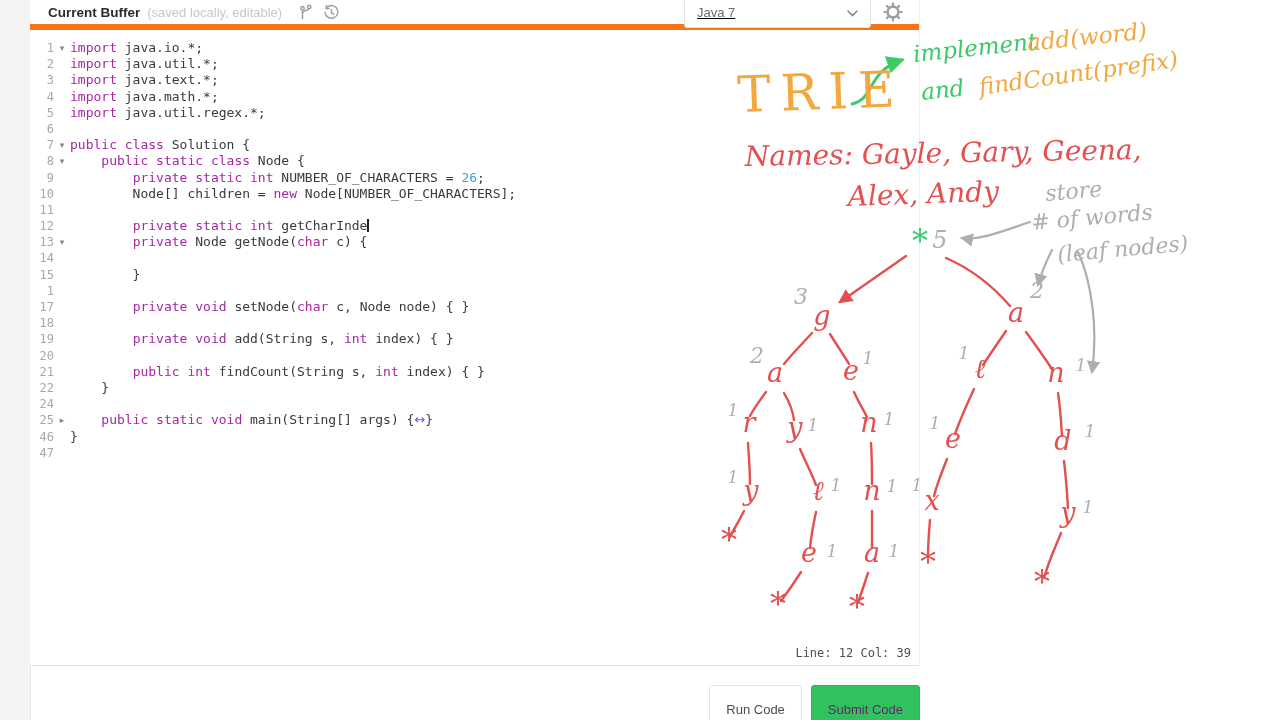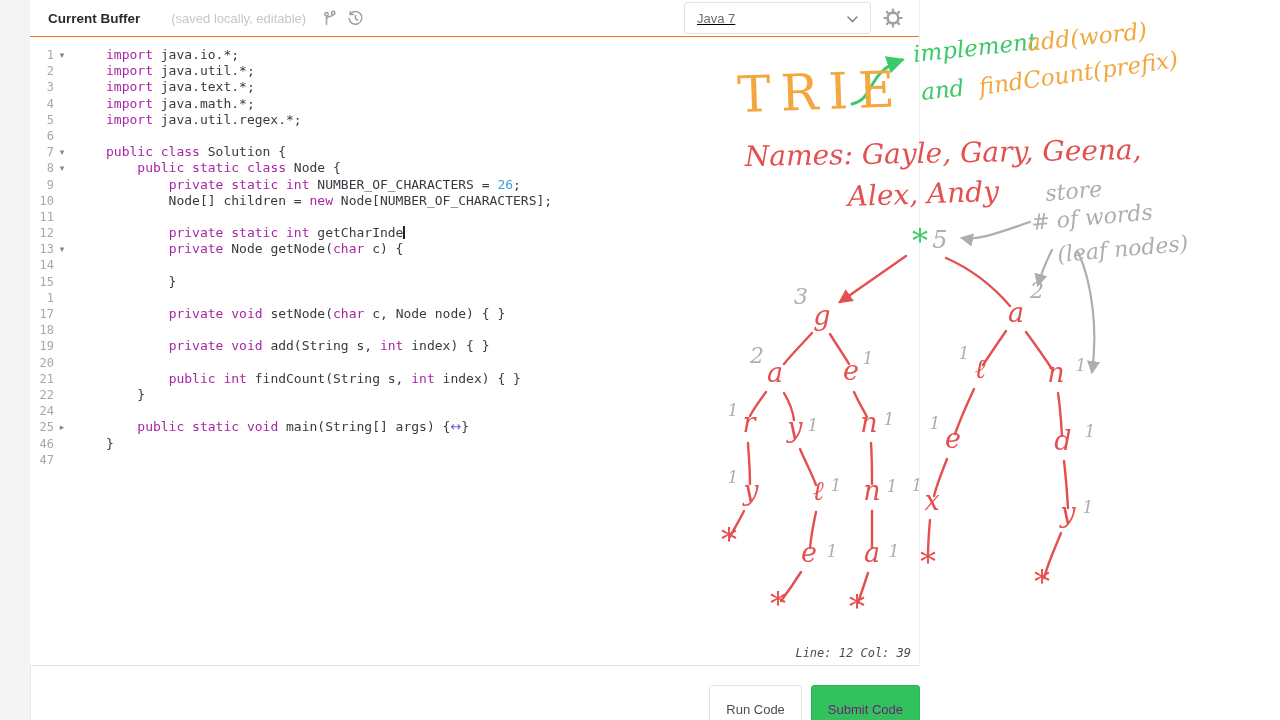--- a/index.html
+++ b/index.html
@@ -6,46 +6,46 @@
   body{
     width:1280px;height:720px;position:relative;overflow:hidden;
     background:#ffffff;font-family:"Liberation Sans",sans-serif;
   }
   
   .left-strip{position:absolute;left:0;top:0;width:30px;height:720px;
     background:#f4f4f4;border-right:1px solid #e7e7e7;}
   
   .editor-panel{position:absolute;left:30px;top:0;width:890px;height:666px;
     background:#fff;border-right:1px solid #f0f0f0;border-bottom:1px solid #e2e2e2;box-sizing:border-box;}
-  .editor-header{height:37px;border-bottom:1px solid #f97316;display:flex;align-items:center;
+  .editor-header{height:30px;border-bottom:6px solid #f97316;display:flex;align-items:center;
     padding:0 16px 0 18px;box-sizing:border-box;}
   .buffer-title{font-size:13.5px;font-weight:bold;color:#2b2b2b;margin-right:7px;white-space:nowrap;}
-  .buffer-subtitle{font-size:13px;color:#c7c7c7;margin-right:16px;white-space:nowrap;margin-left:24px;}
+  .buffer-subtitle{font-size:13px;color:#c7c7c7;margin-right:16px;white-space:nowrap;}
   .hdr-icon{display:inline-flex;align-items:center;justify-content:center;margin-right:10px;cursor:pointer;}
   .hdr-spacer{flex:1;}
   .lang-select{width:187px;height:32px;border:1px solid #e2e2e2;border-radius:3px;background:#fff;
     display:flex;align-items:center;justify-content:space-between;padding:0 12px;box-sizing:border-box;
     margin-right:12px;cursor:pointer;text-decoration:underline;}
   .lang-label{font-size:13px;color:#6b6b6b;}
   
   .code-area{padding-top:10px;font-family:"DejaVu Sans Mono","Liberation Mono",monospace;
     font-size:13px;line-height:16.2px;color:#383a42;}
   .row{display:flex;height:16.2px;}
   .ln{width:24px;flex:none;text-align:right;color:#a3a8b0;font-size:12px;}
   .fold{width:16px;flex:none;text-align:center;font-size:9px;color:#82878f;
     font-family:"DejaVu Sans",sans-serif;cursor:pointer;line-height:16.2px;}
-  .codetext{white-space:pre;margin-left:36px;}
+  .codetext{white-space:pre;}
   .tk{color:#a626a4;}
   .tp{color:#383a42;}
   .tn{color:#3f9fd0;text-align:center;}
   .tf{color:#5f63d1;font-family:"DejaVu Sans",sans-serif;}
   .cursor{display:inline-block;width:1.5px;height:13px;background:#222;vertical-align:-2px;}
   
   .status-bar{position:absolute;right:8px;bottom:5px;
-    font-family:"DejaVu Sans Mono","Liberation Mono",monospace;font-size:12px;color:#4d4d4d;font-style:italic;}
+    font-family:"DejaVu Sans Mono","Liberation Mono",monospace;font-size:12px;color:#4d4d4d;}
   
   .actions{position:absolute;top:685px;left:30px;width:890px;display:flex;
     justify-content:flex-end;gap:9px;}
   .btn{font-family:"Liberation Sans",sans-serif;font-size:13px;border-radius:3px;
     padding:16px 16px;cursor:pointer;line-height:15px;}
   .btn-run{background:#fff;border:1px solid #e3e3e3;color:#4d4d4d;}
   .btn-submit{background:#31c25e;border:1px solid #2bb354;color:#701a75;}
   
   #overlay{position:absolute;left:0;top:0;width:1280px;height:720px;pointer-events:none;z-index:5;}
   .hw{font-family:"DejaVu Serif","Liberation Serif",serif;font-style:italic;}

